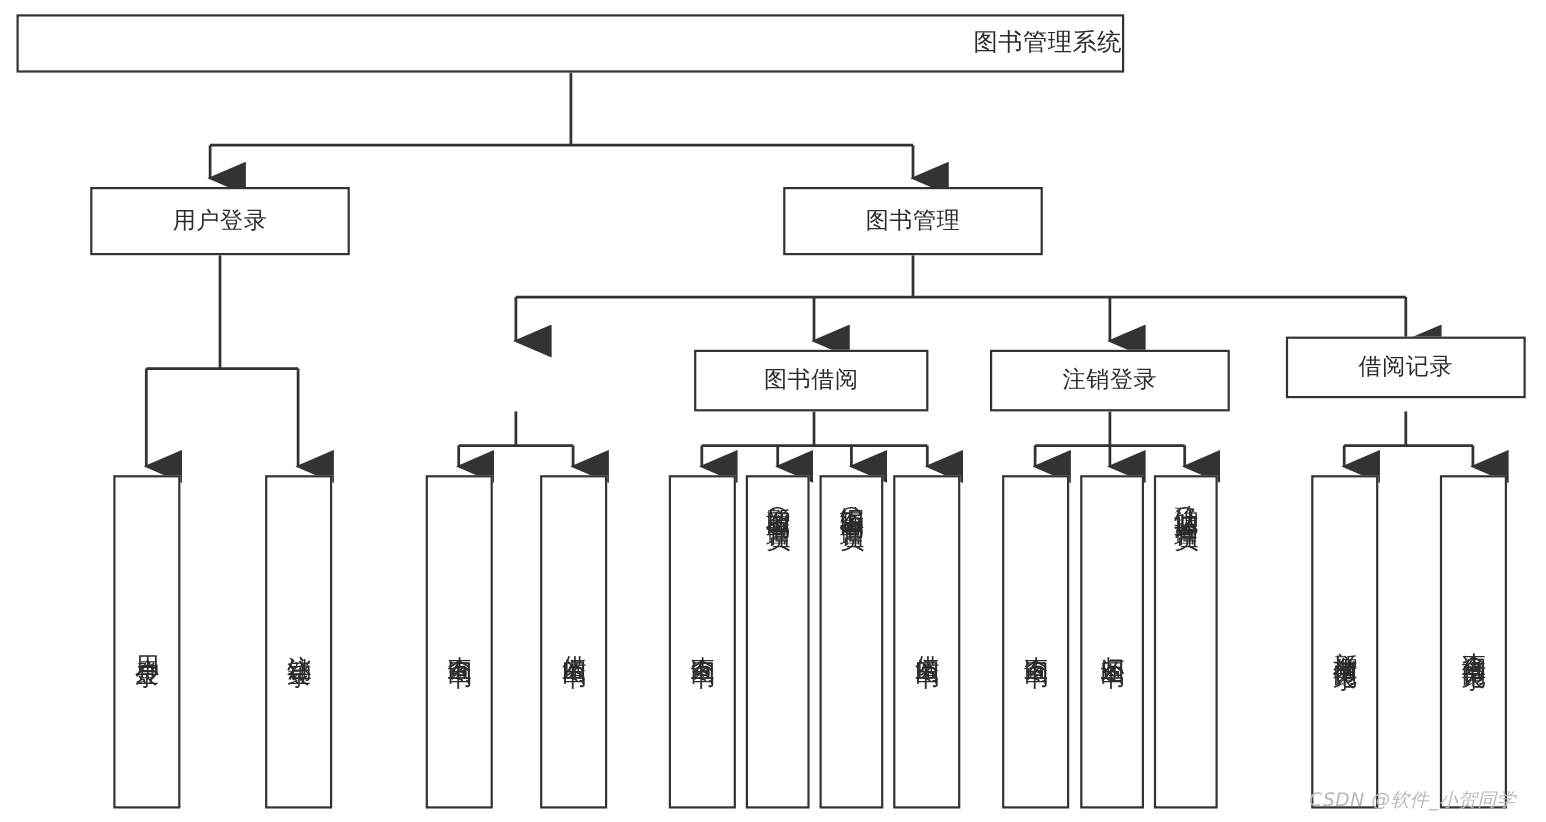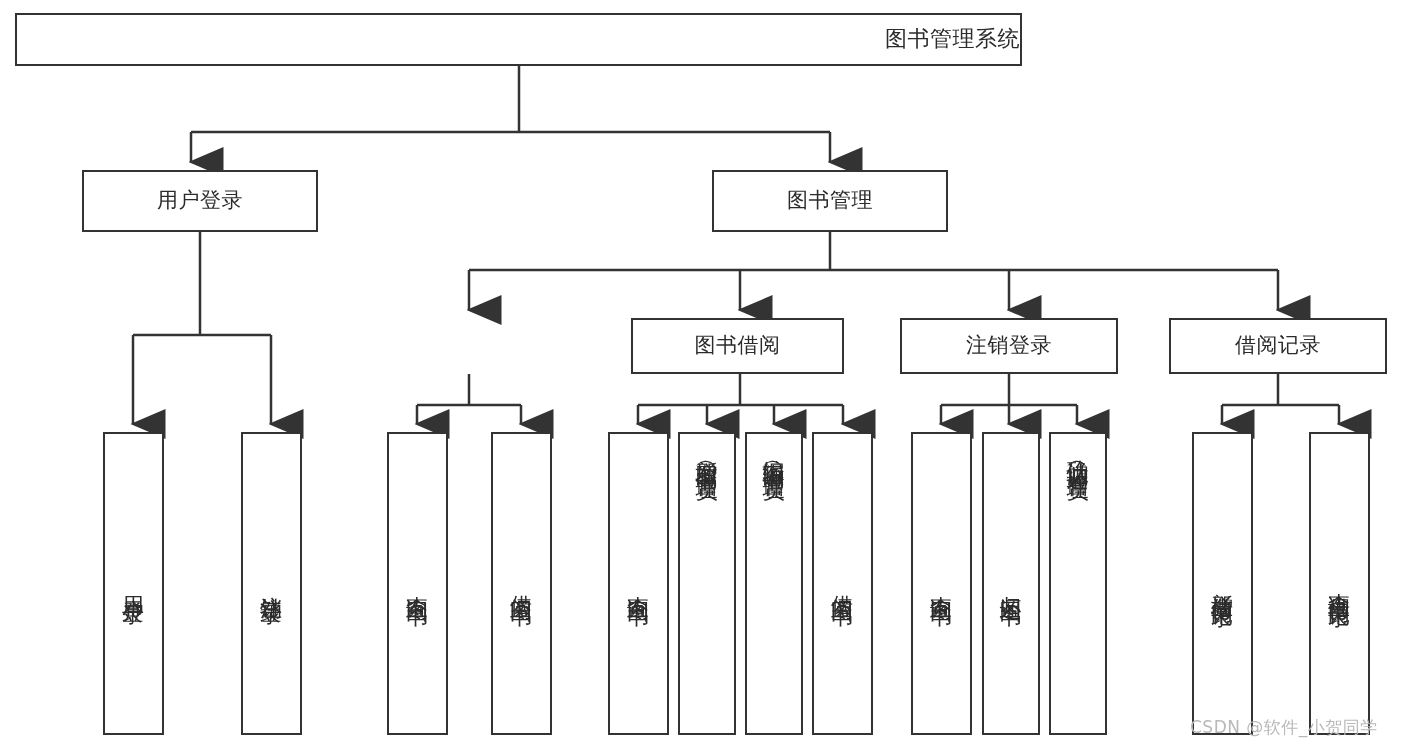--- a/index.html
+++ b/index.html
@@ -149,21 +149,21 @@
 
 
   <div class="node horiz" style="left:631px; top:318px; width:213px; height:56px;">
     <span class="node-label">图书借阅</span>
   </div>
 
   <div class="node horiz" style="left:900px; top:318px; width:218px; height:56px;">
     <span class="node-label">注销登录</span>
   </div>
 
-  <div class="node horiz" style="left:1169px; top:318px; width:218px; height:56px;">
+  <div class="node horiz" style="left:1169px; top:306px; width:218px; height:56px;">
     <span class="node-label">借阅记录</span>
   </div>
 
   <div class="node vert centered" style="left:103px; top:432px; width:61px; height:303px;">
     <span class="node-label">用户登录</span>
   </div>
 
   <div class="node vert centered" style="left:241px; top:432px; width:61px; height:303px;">
     <span class="node-label">注销登录</span>
   </div>
@@ -205,17 +205,17 @@
   </div>
 
   <div class="node vert centered" style="left:1192px; top:432px; width:61px; height:303px;">
     <span class="node-label">新增借阅记录</span>
   </div>
 
   <div class="node vert centered" style="left:1309px; top:432px; width:61px; height:303px;">
     <span class="node-label">查询借阅记录</span>
   </div>
 
-  <div class="watermark" style="left:1190px; top:716px;">
+  <div class="watermark" style="left:1190px; top:716px;font-style:italic;">
     <span>CSDN @软件_小贺同学</span>
   </div>
 
 </div>
 
 </body></html>

